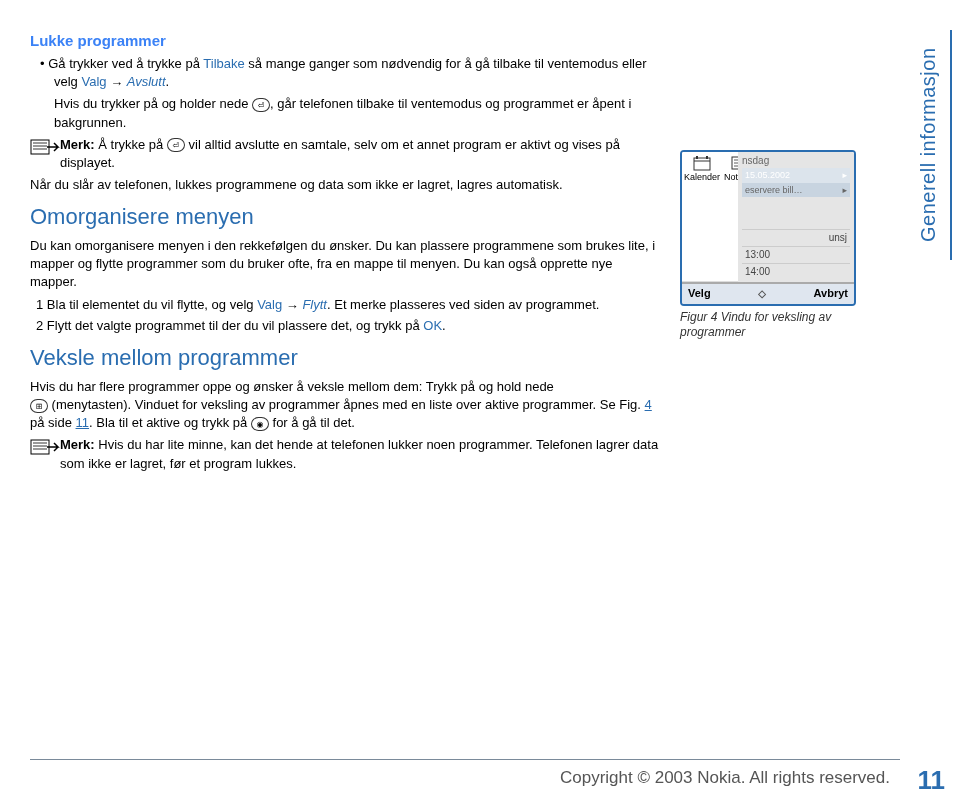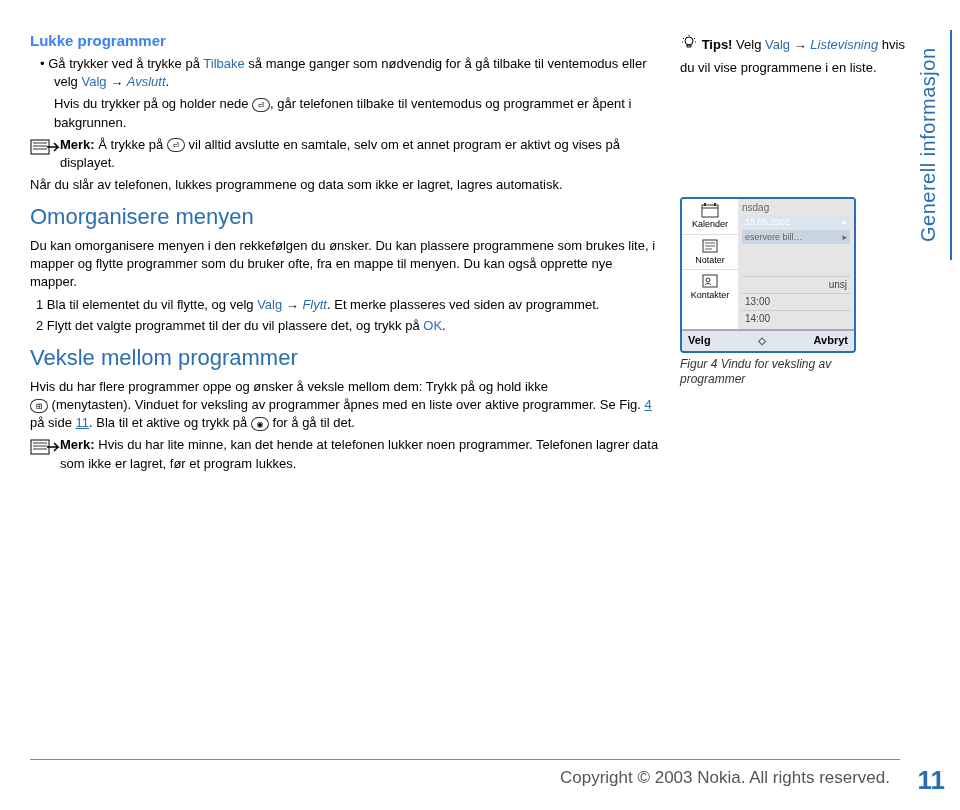--- a/index.html
+++ b/index.html
@@ -122,21 +122,21 @@
     background: #eceef0;
   }
   .phone-popup {
     display: flex;
     background: #fff;
     border-bottom: 1px solid #aaa;
   }
   .phone-popup-left {
     width: 56px;
     display: flex;
-    flex-direction: column;
+    flex-direction: row;
   }
   .popup-item {
     display: flex;
     flex-direction: column;
     align-items: center;
     padding: 3px 2px;
     border-bottom: 1px solid #ddd;
     font-size: 9px;
     background: #fff;
   }
@@ -200,48 +200,38 @@
     <p>Du kan omorganisere menyen i den rekkefølgen du ønsker. Du kan plassere programmene som brukes lite, i mapper og flytte programmer som du bruker ofte, fra en mappe til menyen. Du kan også opprette nye mapper.</p>
     <p class="numlist">
       <span>1  Bla til elementet du vil flytte, og velg </span><span class="blue">Valg</span><span> → </span><span class="italic blue">Flytt</span><span>. Et merke plasseres ved siden av programmet.</span>
     </p>
     <p class="numlist">
       <span>2  Flytt det valgte programmet til der du vil plassere det, og trykk på </span><span class="blue">OK</span><span>.</span>
     </p>
 
     <h2 class="big-title">Veksle mellom programmer</h2>
     <p>
-      <span>Hvis du har flere programmer oppe og ønsker å veksle mellom dem: Trykk på og hold ikke </span><br>
+      <span>Hvis du har flere programmer oppe og ønsker å veksle mellom dem: Trykk på og hold nede </span><br>
       <span class="keyicon menu"></span><span> (menytasten). Vinduet for veksling av programmer åpnes med en liste over aktive programmer. Se Fig. </span><span class="link-u">4</span><span> på side </span><span class="link-u">11</span><span>. Bla til et aktive og trykk på </span><span class="keyicon joy"></span><span> for å gå til det.</span>
     </p>
     <div class="note-line">
       <span class="note-icon">
         <svg viewBox="0 0 30 22">
             <rect x="1" y="4" width="18" height="14" fill="#fff" stroke="#000"></rect>
             <path d="M3 7h14M3 10h14M3 13h14" stroke="#000" stroke-width="0.8"></path>
             <path d="M17 11 L28 11 L24 7 M28 11 L24 15" fill="none" stroke="#000" stroke-width="1.5"></path>
           </svg>
       </span>
       <div class="note-text">
         <b>Merk: </b><span>Hvis du har lite minne, kan det hende at telefonen lukker noen programmer. Telefonen lagrer data som ikke er lagret, før et program lukkes.</span>
       </div>
     </div>
   </div>
 
   <div class="sidebar">
-    <div class="tip-block">
-      <span class="tip-icon">
-        <svg width="18" height="18" viewBox="0 0 18 18">
-            <circle cx="9" cy="7" r="4" fill="none" stroke="#000"></circle>
-            <path d="M7 11h4v2H7z" stroke="#000" fill="none"></path>
-            <path d="M9 1v1M3 4l1 1M15 4l-1 1M2 8h1M15 8h1" stroke="#000"></path>
-          </svg>
-      </span>
-      <b>Tips! </b><span>Velg </span><span class="blue">Valg</span><span> → </span><span class="italic blue">Listevisning</span><span> hvis du vil vise programmene i en liste.</span>
-    </div>
 
     <div class="phone-fig">
       <div class="phone-screen">
         <div class="phone-popup">
           <div class="phone-popup-left">
             <div class="popup-item">
               <span class="pi-icon"><svg viewBox="0 0 20 16">
                     <rect x="2" y="3" width="16" height="12" fill="#fff" stroke="#333"></rect>
                     <path d="M2 6h16" stroke="#333"></path>
                     <rect x="4" y="1" width="2" height="3" fill="#333"></rect>

